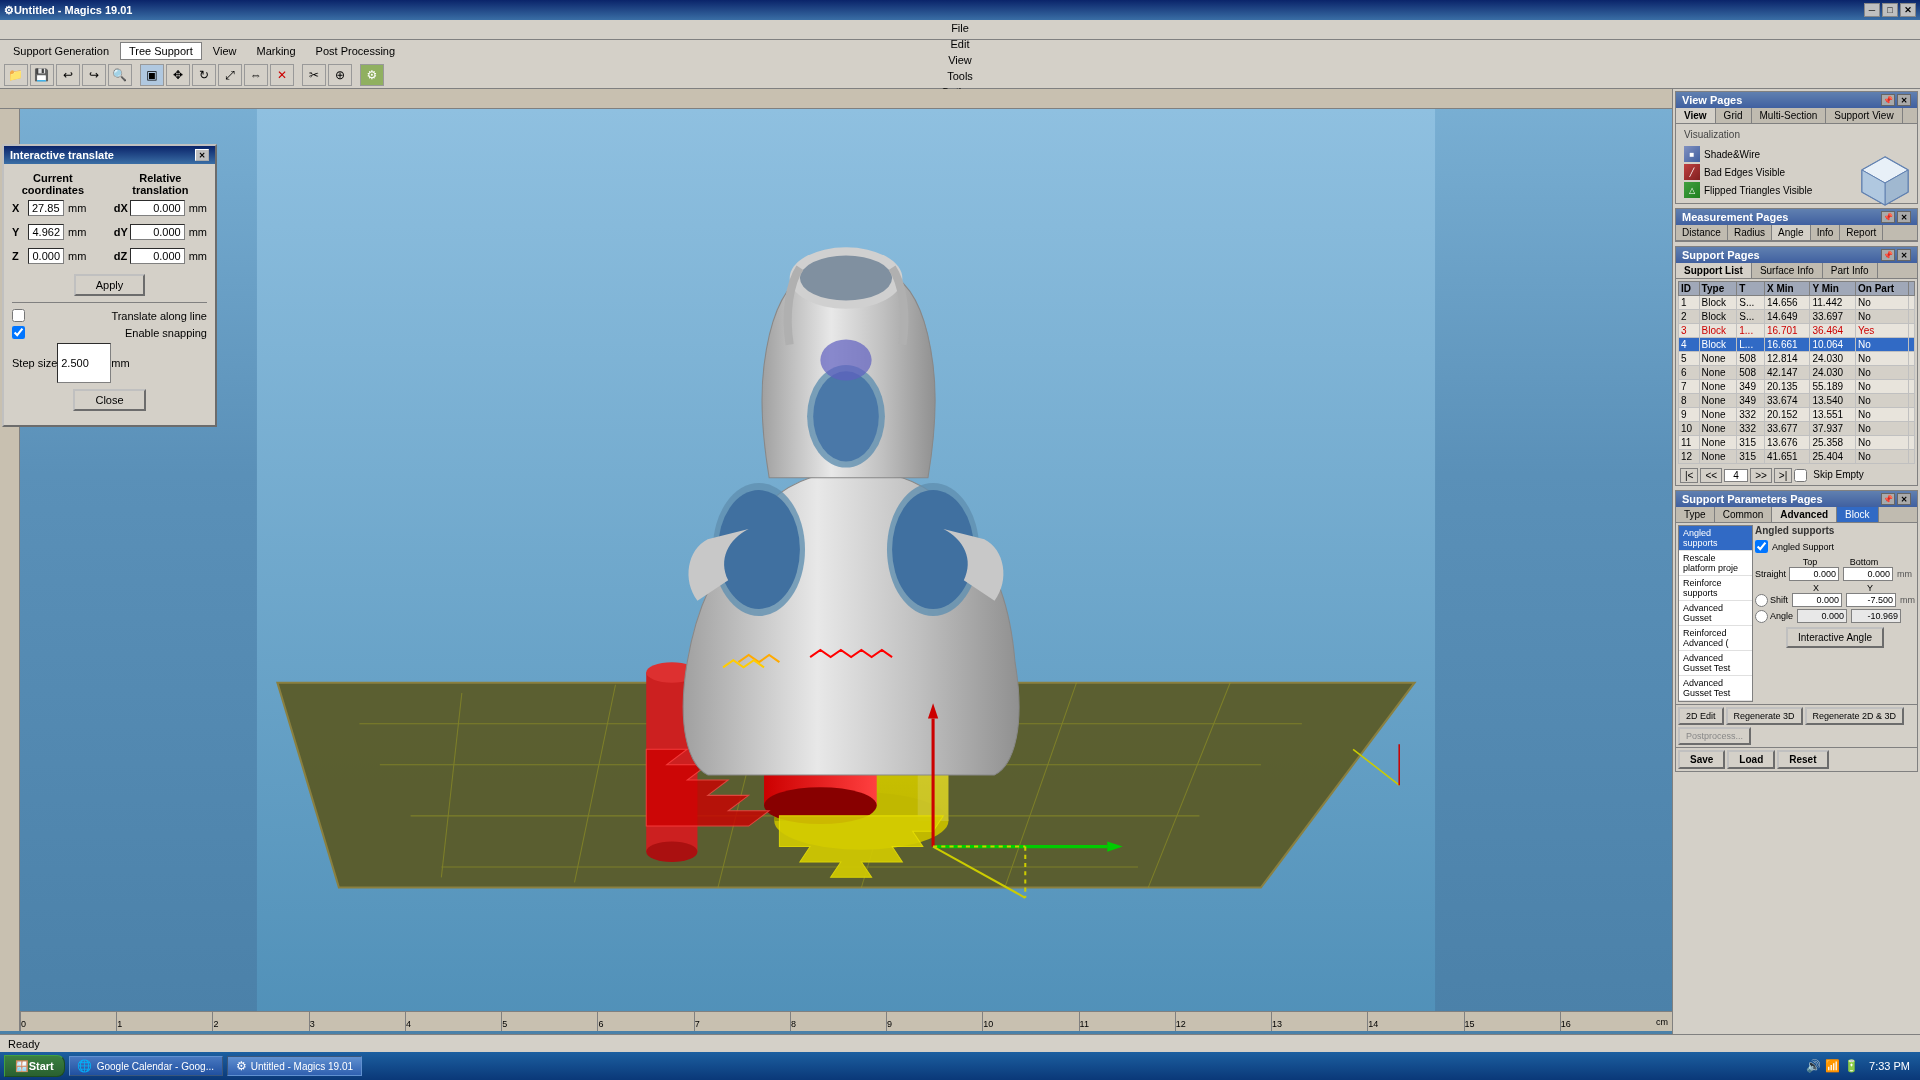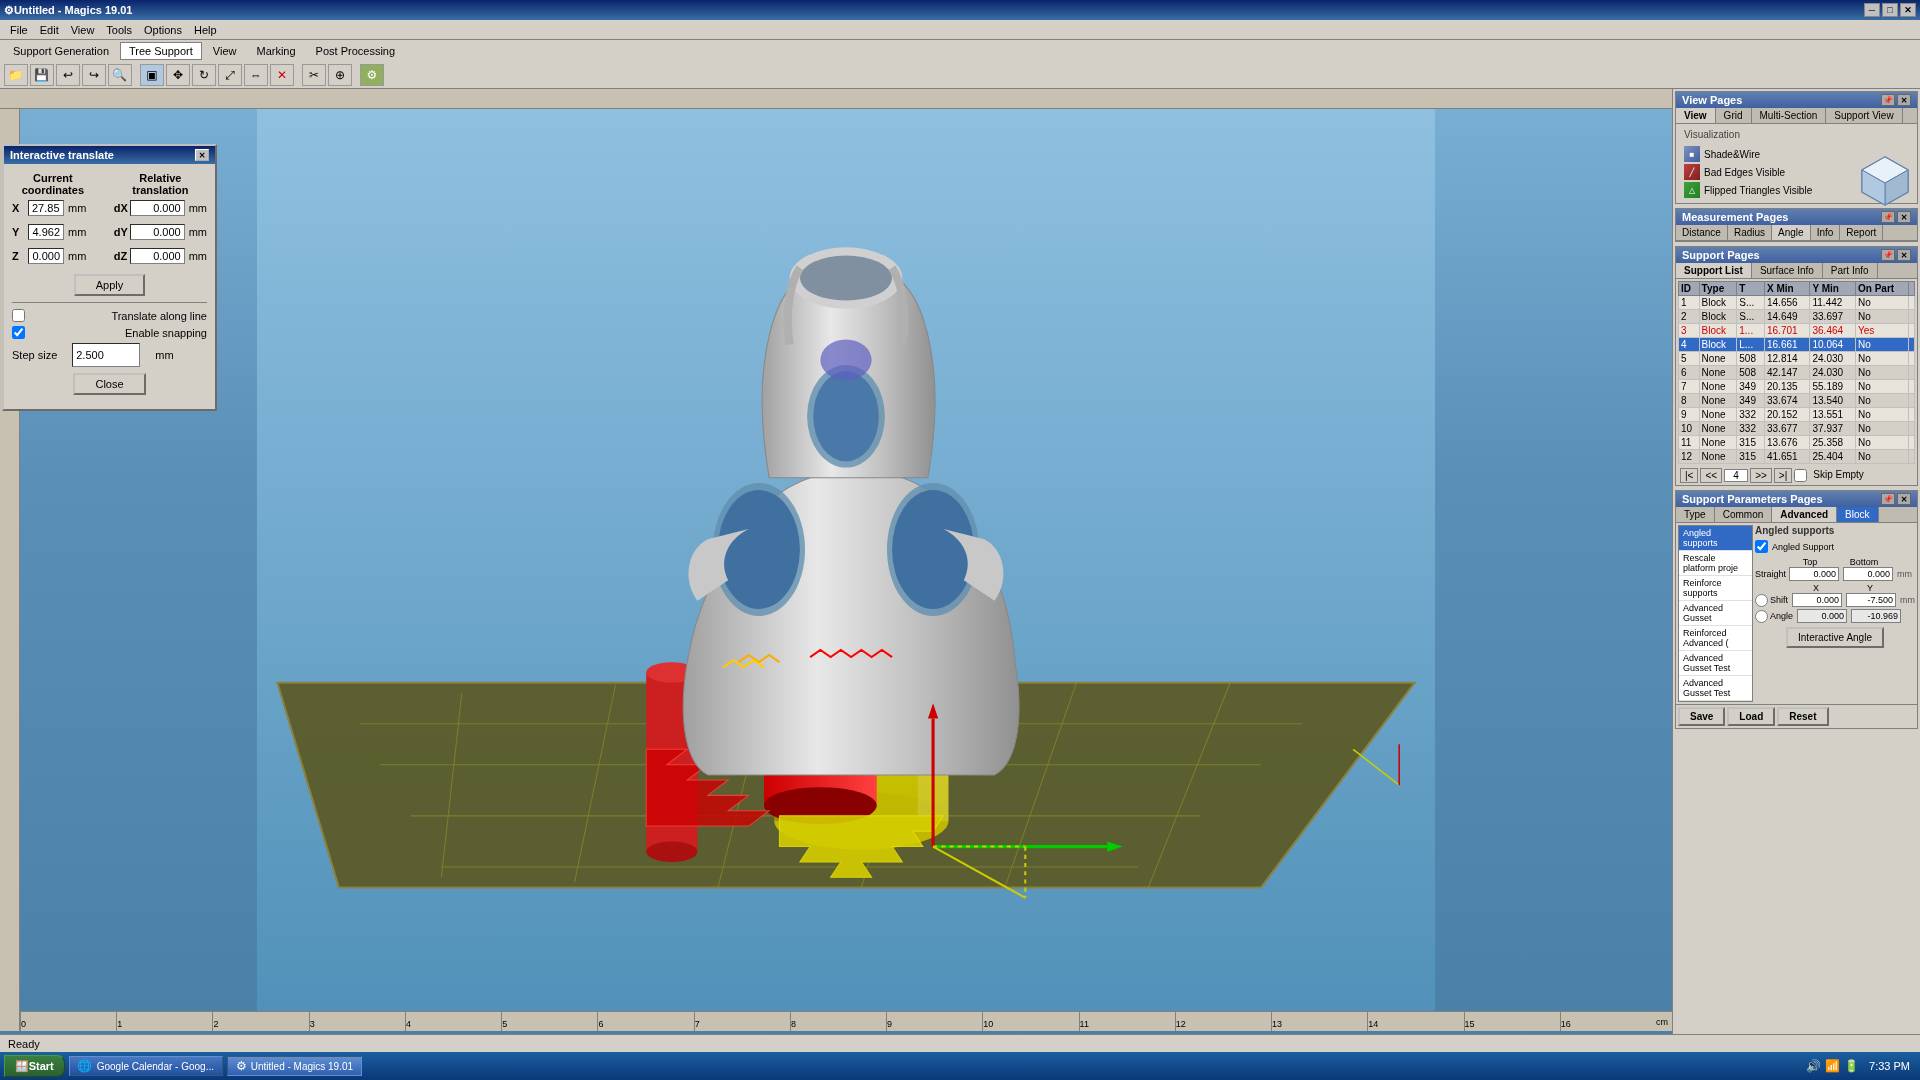--- a/index.html
+++ b/index.html
@@ -28,20 +28,21 @@
 
     
     #menu-bar {
       height: 20px;
       background: #d4d0c8;
       display: flex;
       align-items: center;
       padding: 0 4px;
       border-bottom: 1px solid #808080;
       font-size: 11px;
+      flex-direction: column;
     }
     .menu-item {
       padding: 2px 6px;
       cursor: pointer;
     }
 
     
     #toolbar-area {
       background: #d4d0c8;
       border-bottom: 1px solid #808080;
@@ -466,21 +467,21 @@
       padding: 3px 20px;
       background: #d4d0c8;
       border: 2px outset #c0c0c0;
       cursor: pointer;
       font-size: 11px;
     }
     .checkbox-row {
       display: flex; align-items: center; gap: 4px; font-size: 11px; margin-bottom: 4px; justify-content: space-between;
     }
     .step-row {
-      display: flex; align-items: center; gap: 15px; font-size: 11px;
+      display: flex; align-items: center; gap: 0; font-size: 11px;
     }
     .close-dialog-btn {
       margin: 6px auto;
       display: block;
       padding: 3px 20px;
       background: #d4d0c8;
       border: 2px outset #c0c0c0;
       cursor: pointer;
       font-size: 11px;
     }
@@ -851,21 +852,21 @@
         <div class="checkbox-row">
           <input type="checkbox" style="">
           <span>Translate along line</span>
         </div>
         <div class="checkbox-row">
           <input type="checkbox" checked="" style="">
           <span>Enable snapping</span>
         </div>
         <div class="step-row">
           <span>Step size</span>
-          <input type="text" style="width: 68px; border: 1px inset rgb(128, 128, 128); font-size: 11px; padding: 5px 3px;" value="2.500">
+          <input type="text" style="width: 54px; border: 1px inset rgb(128, 128, 128); font-size: 11px; padding: 13px 3px;" value="2.500">
           <span>mm</span>
         </div>
       </div>
       <button class="close-dialog-btn">Close</button>
     </div>
   </div>
 
   <div id="right-panels">
 
     <div class="panel" id="view-pages-panel">
@@ -1136,20 +1137,26 @@
               <input type="radio" name="shift-angle" style="">
               <span>Angle</span>
             </label>
             <input class="params-input-sm" type="text" value="0.000" style="background: rgb(232, 232, 232);">
             <input class="params-input-sm" type="text" value="-10.969" style="background: rgb(232, 232, 232);">
           </div>
           <button class="interactive-angle-btn">Interactive Angle</button>
         </div>
       </div>
       <div class="params-bottom-buttons">
+        <button class="params-bottom-btn">2D Edit</button>
+        <button class="params-bottom-btn">Regenerate 3D</button>
+        <button class="params-bottom-btn">Regenerate 2D &amp; 3D</button>
+        <button class="params-bottom-btn" style="color:#888;">Postprocess...</button>
+      </div>
+      <div class="params-bottom-buttons">
         <button class="params-bottom-btn-wide">Save</button>
         <button class="params-bottom-btn-wide">Load</button>
         <button class="params-bottom-btn-wide">Reset</button>
       </div>
     </div>
 
   </div>
 </div>
 
 <div id="status-bar" style="position:fixed;bottom:28px;left:0;right:0;height:18px;background:#d4d0c8;border-top:1px solid #808080;display:flex;align-items:center;padding:0 8px;font-size:11px;z-index:150;">

